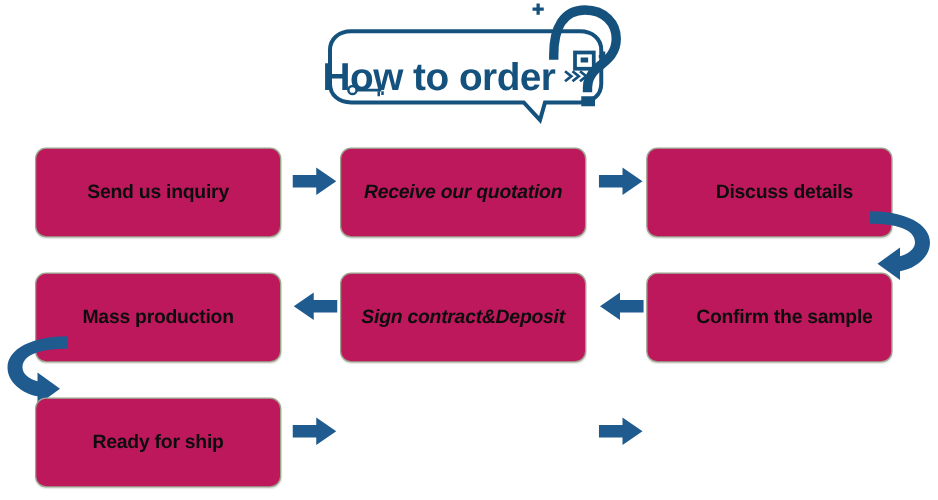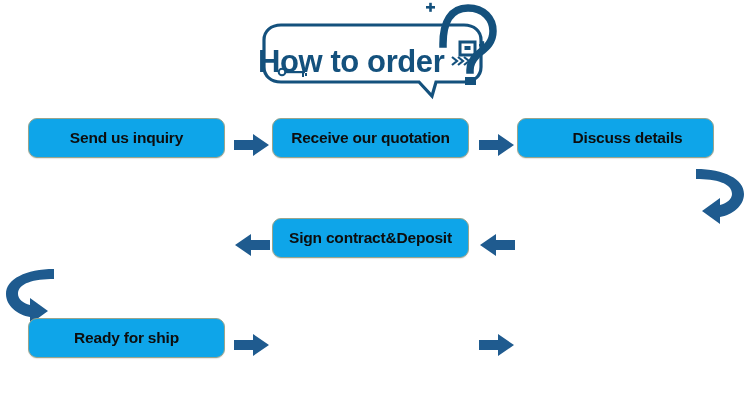--- a/index.html
+++ b/index.html
@@ -58,40 +58,40 @@
     height: 54px;
   }
   .row-1 { top: 118px; }
   .row-2 { top: 218px; }
   .row-3 { top: 318px; }
 
   .node {
     position: absolute;
     top: 0;
     width: 197px;
-    height: 40px;
+    height: 72px;
     box-sizing: border-box;
-    background: #0ea5e9;
+    background: #be185d;
     border: 1px solid #9aa58c;
     border-radius: 9px;
     display: flex;
     align-items: center;
     justify-content: center;
     box-shadow: 0 1px 1px rgba(0,0,0,0.10);
   }
   .node-label {
     font-family: "Liberation Sans", sans-serif;
     font-size: 15.5px;
     font-weight: 700;
     color: #0d0d0d;
     letter-spacing: -0.2px;
     white-space: nowrap;
   }
   .col-0 { left: 28px; }
-  .col-1 { left: 272px; }
+  .col-1 { left: 272px; font-style: italic; }
   .col-2 { left: 517px; padding-left: 24px; }
 
   
   .arrow {
     position: absolute;
     top: 15px;
     width: 36px;
     height: 24px;
   }
   .arrow-a { left: 234px; }
@@ -193,33 +193,39 @@
              C54 43 42 52 30 54
              L30 61
              L12 48
              L30 35
              L30 42
              C37 40 42 36 42 31
              C42 20 26 16 6 16 Z" fill="#1f5b8f"></path>
   </svg>
 
   <div class="row row-2">
+    <div class="node col-0">
+      <span class="node-label">Mass production</span>
+    </div>
 
     <svg class="arrow arrow-a" viewBox="0 0 36 24">
       <path d="M36 7 L17 7 L17 1 L1 12 L17 23 L17 17 L36 17 Z" fill="#1f5b8f"></path>
     </svg>
 
     <div class="node col-1">
       <span class="node-label">Sign contract&amp;Deposit</span>
     </div>
 
     <svg class="arrow arrow-b" viewBox="0 0 36 24">
       <path d="M36 7 L17 7 L17 1 L1 12 L17 23 L17 17 L36 17 Z" fill="#1f5b8f"></path>
     </svg>
 
+    <div class="node col-2">
+      <span class="node-label">Confirm the sample</span>
+    </div>
   </div>
 
   <svg class="wrap-arrow wrap-left" viewBox="0 0 62 62">
     <path d="M56 6
              C28 6 8 16 8 31
              C8 43 20 52 32 54
              L32 61
              L50 48
              L32 35
              L32 42

